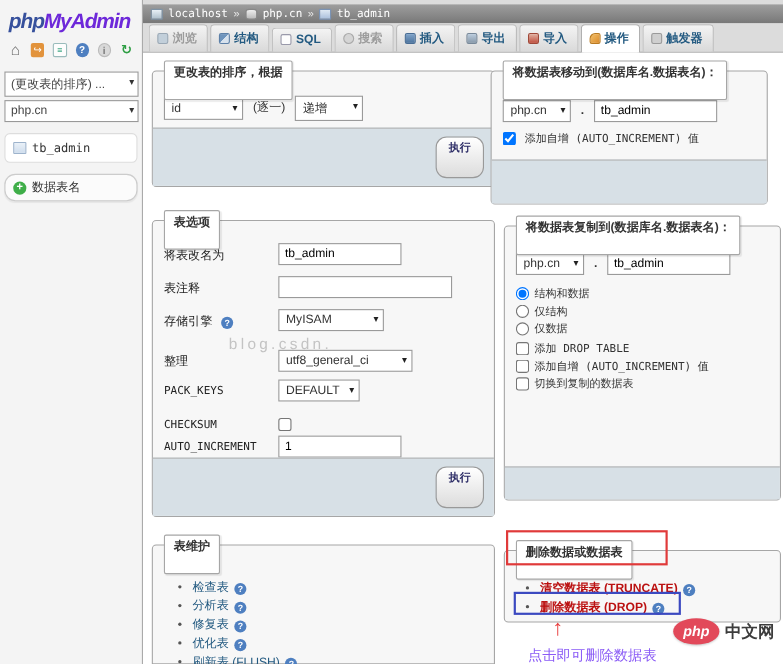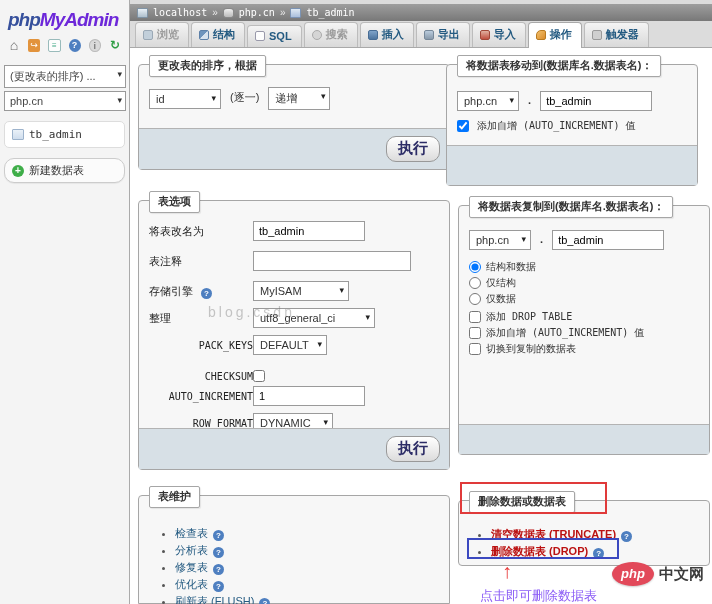--- a/index.html
+++ b/index.html
@@ -1,18 +1,18 @@
 <!DOCTYPE html>
 <html><head>
 <meta charset="utf-8">
 <style>
   * { margin:0; padding:0; box-sizing:border-box; }
   html,body { width:712px; height:604px; }
   body { font-family:"Liberation Sans","DejaVu Sans",sans-serif; font-size:11px; color:#333; background:#fff; }
-  .mono { font-family:"DejaVu Sans Mono","Liberation Mono",monospace;text-align:right; }
+  .mono { font-family:"DejaVu Sans Mono","Liberation Mono",monospace; }
   #app { position:relative; width:712px; height:604px; overflow:hidden; background:#fff; }
 
   
   #sidebar { position:absolute; left:0; top:0; width:130px; height:604px; background:#f4f4f4; border-right:1px solid #aaa; }
   .logo { padding:9px 6px 4px 8px; font-size:19px; font-style:italic; font-weight:bold; letter-spacing:-1px; }
   .logo .p1 { color:#36509c; } .logo .p2 { color:#6d28d9; }
   .iconrow { display:flex; gap:8px; padding:4px 8px 10px 8px; align-items:center; }
   .sico { display:inline-block; width:13px; height:13px; text-align:center; line-height:13px; font-size:11px; border-radius:2px; }
   .si-home { color:#666; font-size:14px; }
   .si-exit { background:#e2933c; color:#fff; font-size:9px; }
@@ -47,24 +47,24 @@
   .ti-search { background:#d5d5d5; border:1px solid #aaa; border-radius:50%; }
   .ti-insert { background:linear-gradient(#7fa3c9,#4d749e); border:1px solid #476c94; }
   .ti-export { background:linear-gradient(#bcd,#89a); border:1px solid #789; }
   .ti-import { background:linear-gradient(#e0b0a0,#c05040); border:1px solid #a04838; }
   .ti-operations { background:linear-gradient(135deg,#f3c06a,#d98b2b); border:1px solid #b97a20; border-radius:50% 2px 2px 2px; }
   .ti-triggers { background:#cfcfcf; border:1px solid #9a9a9a; }
 
   
   #content { position:absolute; left:130px; top:48px; width:582px; height:556px; background:#fff; overflow:hidden; }
   .fieldset { position:absolute; border:1px solid #a6a6a6; background:#f7f7f7; border-radius:4px; }
-  .legend { position:absolute; top:-10px; left:10px; background:#fff; border:1px solid #a6a6a6; padding:2px 8px 3px 8px; font-weight:bold; font-size:11px; border-radius:2px; white-space:nowrap; box-shadow:1px 1px 1px rgba(0,0,0,.08); z-index:2;text-align:right; }
+  .legend { position:absolute; top:-10px; left:10px; background:#fff; border:1px solid #a6a6a6; padding:2px 8px 17px 8px; font-weight:bold; font-size:11px; border-radius:2px; white-space:nowrap; box-shadow:1px 1px 1px rgba(0,0,0,.08); z-index:2;text-align:right; }
   .fbody { padding:22px 10px 0 10px; }
   .ffooter { position:absolute; left:0; right:0; bottom:0; background:#d7e0e6; border-top:1px solid #b3b3b3; text-align:right; padding:7px 9px; }
-  .gobtn { display:inline-block; padding:2px 11px 3px 11px; border:1px solid #999; border-radius:10px; background:linear-gradient(#ffffff,#dcdcdc); font-weight:bold; font-size:15px; color:#2c2c66; cursor:pointer; }
+  .gobtn { display:inline-block; padding:2px 11px 20px 11px; border:1px solid #999; border-radius:10px; background:linear-gradient(#ffffff,#dcdcdc); font-weight:bold; font-size:10px; color:#2c2c66; cursor:pointer; }
   .cselect { position:relative; display:inline-block; background:#fff; border:1px solid #9a9a9a; padding:3px 17px 3px 6px; font-size:11px; vertical-align:middle; cursor:default; white-space:nowrap; }
   .cselect::after { content:"▾"; position:absolute; right:4px; top:3px; font-size:9px; color:#222; }
   .tinput { border:1px solid #9a9a9a; background:#fff; font-size:11px; padding:3px 5px; vertical-align:middle; font-family:inherit; }
   .helpicon { display:inline-block; width:11px; height:11px; border-radius:50%; background:#4e7fc0; color:#fff; font-size:8px; line-height:11px; text-align:center; font-weight:bold; vertical-align:-1px; margin-left:5px; }
   .optrow { display:flex; align-items:center; }
   .optlabel { width:104px; flex:none; font-size:10px; color:#222; }
   .chk { width:12px; height:12px; vertical-align:middle; margin-right:5px; }
   ul.linklist { list-style:disc; margin-left:26px; }
   ul.linklist li { margin:2px 0; color:#555; }
   a.mlink { color:#235a81; text-decoration:none; cursor:pointer; }
@@ -100,21 +100,21 @@
     <div class="sselect">(更改表的排序) ...</div>
     <div class="sselect">php.cn</div>
     <div class="treepanel">
       <div class="treerow">
         <span class="tbl-ico"></span>
         <span class="mono">tb_admin</span>
       </div>
     </div>
     <div class="newtable">
       <span class="plus-ico">+</span>
-      <span>新建数据表</span>
+      <span>数据表名</span>
     </div>
   </div>
 
   <div id="header">
     <div id="breadcrumb">
       <span class="bico b-server"></span>
       <span class="mono">localhost</span>
       <span class="bsep">»</span>
       <span class="bico b-db"></span>
       <span class="mono">php.cn</span>
@@ -197,21 +197,21 @@
       <div class="legend">表选项</div>
       <div class="fbody" style="padding-top:20px;">
         <div class="optrow" style="margin-bottom:10px;">
           <span class="optlabel" style="font-size:11px;">将表改名为</span>
           <input class="tinput" style="width: 112px;" value="tb_admin">
         </div>
         <div class="optrow" style="margin-bottom:10px;">
           <span class="optlabel" style="font-size:11px;">表注释</span>
           <input class="tinput" style="width: 158px;" value="">
         </div>
-        <div class="optrow" style="margin-bottom:7px;">
+        <div class="optrow" style="margin-bottom:17px;">
           <span class="optlabel" style="font-size:11px;"><span>存储引擎</span> <span class="helpicon">?</span></span>
           <span class="cselect" style="width:96px;">MyISAM</span>
         </div>
         <div class="optrow" style="margin-bottom:7px;">
           <span class="optlabel" style="font-size:11px;">整理</span>
           <span class="cselect" style="width:122px;">utf8_general_ci</span>
         </div>
         <div class="optrow" style="margin-bottom:15px;">
           <span class="optlabel mono">PACK_KEYS</span>
           <span class="cselect" style="width:74px;">DEFAULT</span>

